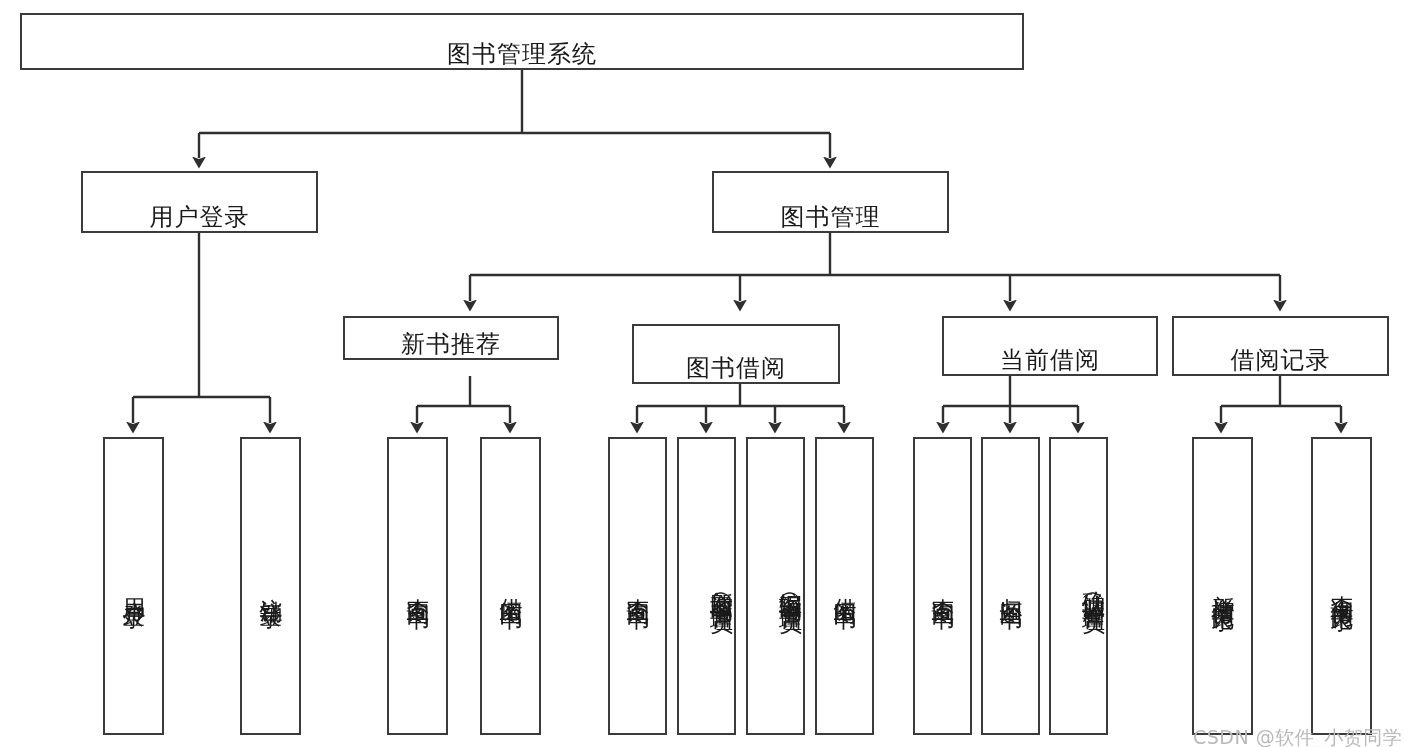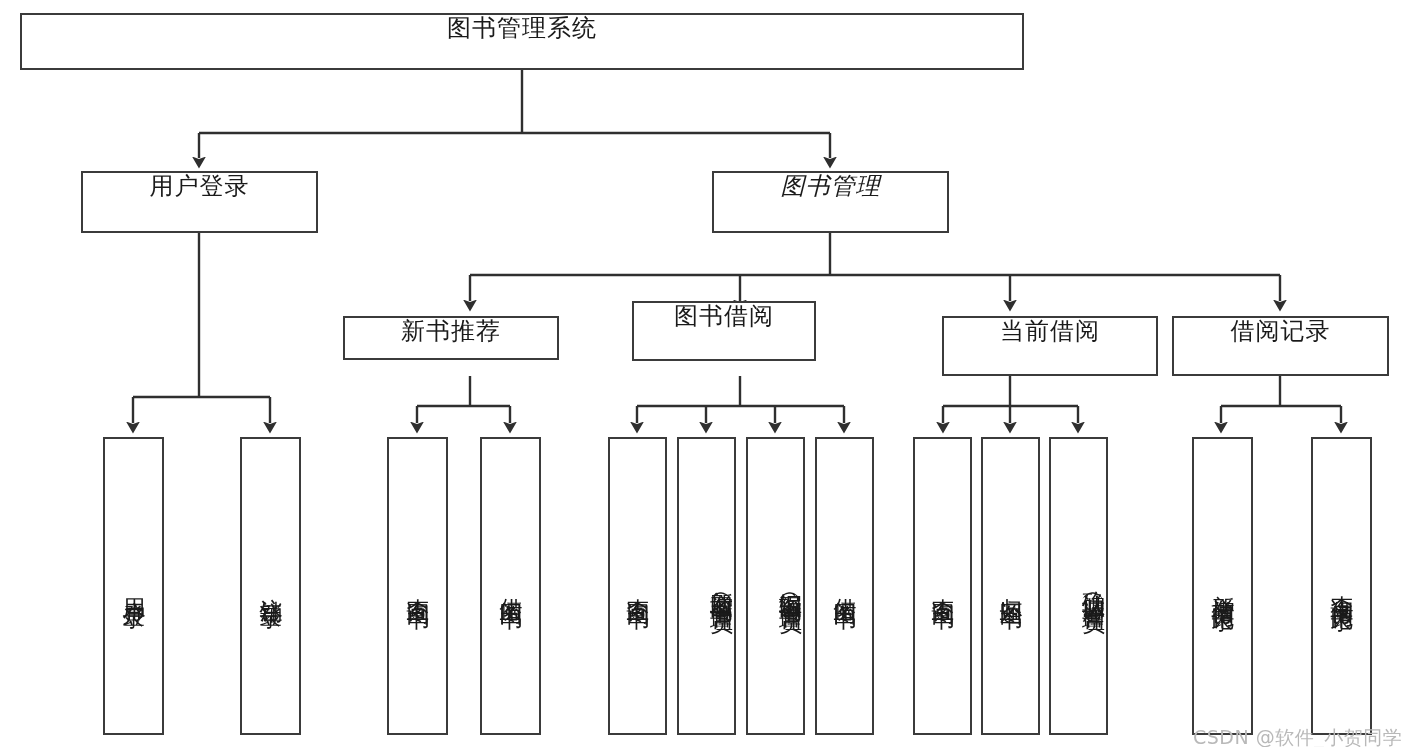--- a/index.html
+++ b/index.html
@@ -25,21 +25,21 @@
     width: 1405px;
     height: 747px;
     pointer-events: none;
   }
   .node {
     position: absolute;
     box-sizing: border-box;
     background: #ffffff;
     border: 2px solid #3b3b3b;
     display: flex;
-    align-items: flex-start;
+    align-items: flex-end;
     justify-content: center;
     color: #1a1a1a;
     line-height: 1.12;
     text-align: center;
   }
   .node.h {
     font-size: 24px;
     letter-spacing: 1px;
   }
   .node.v {
@@ -123,28 +123,28 @@
     </g>
   </svg>
 
   <div class="node h" style="left:20px; top:13px; width:1004px; height:57px;">
     <span class="lbl">图书管理系统</span>
   </div>
 
   <div class="node h" style="left:81px; top:171px; width:237px; height:62px;">
     <span class="lbl">用户登录</span>
   </div>
-  <div class="node h" style="left:712px; top:171px; width:237px; height:62px;font-style:italic;">
+  <div class="node h" style="left:712px; top:171px; width:237px; height:62px;">
     <span class="lbl">图书管理</span>
   </div>
 
   <div class="node h" style="left:343px; top:316px; width:216px; height:44px;">
     <span class="lbl">新书推荐</span>
   </div>
-  <div class="node h" style="left:632px; top:301px; width:184px; height:60px;">
+  <div class="node h" style="left:632px; top:324px; width:208px; height:60px;">
     <span class="lbl">图书借阅</span>
   </div>
   <div class="node h" style="left:902px; top:316px; width:216px; height:60px;margin-left:40px;">
     <span class="lbl">当前借阅</span>
   </div>
   <div class="node h" style="left:1172px; top:316px; width:217px; height:60px;">
     <span class="lbl">借阅记录</span>
   </div>
 
   <div class="node v mid" style="left:103px; top:437px; width:61px; height:298px;">

